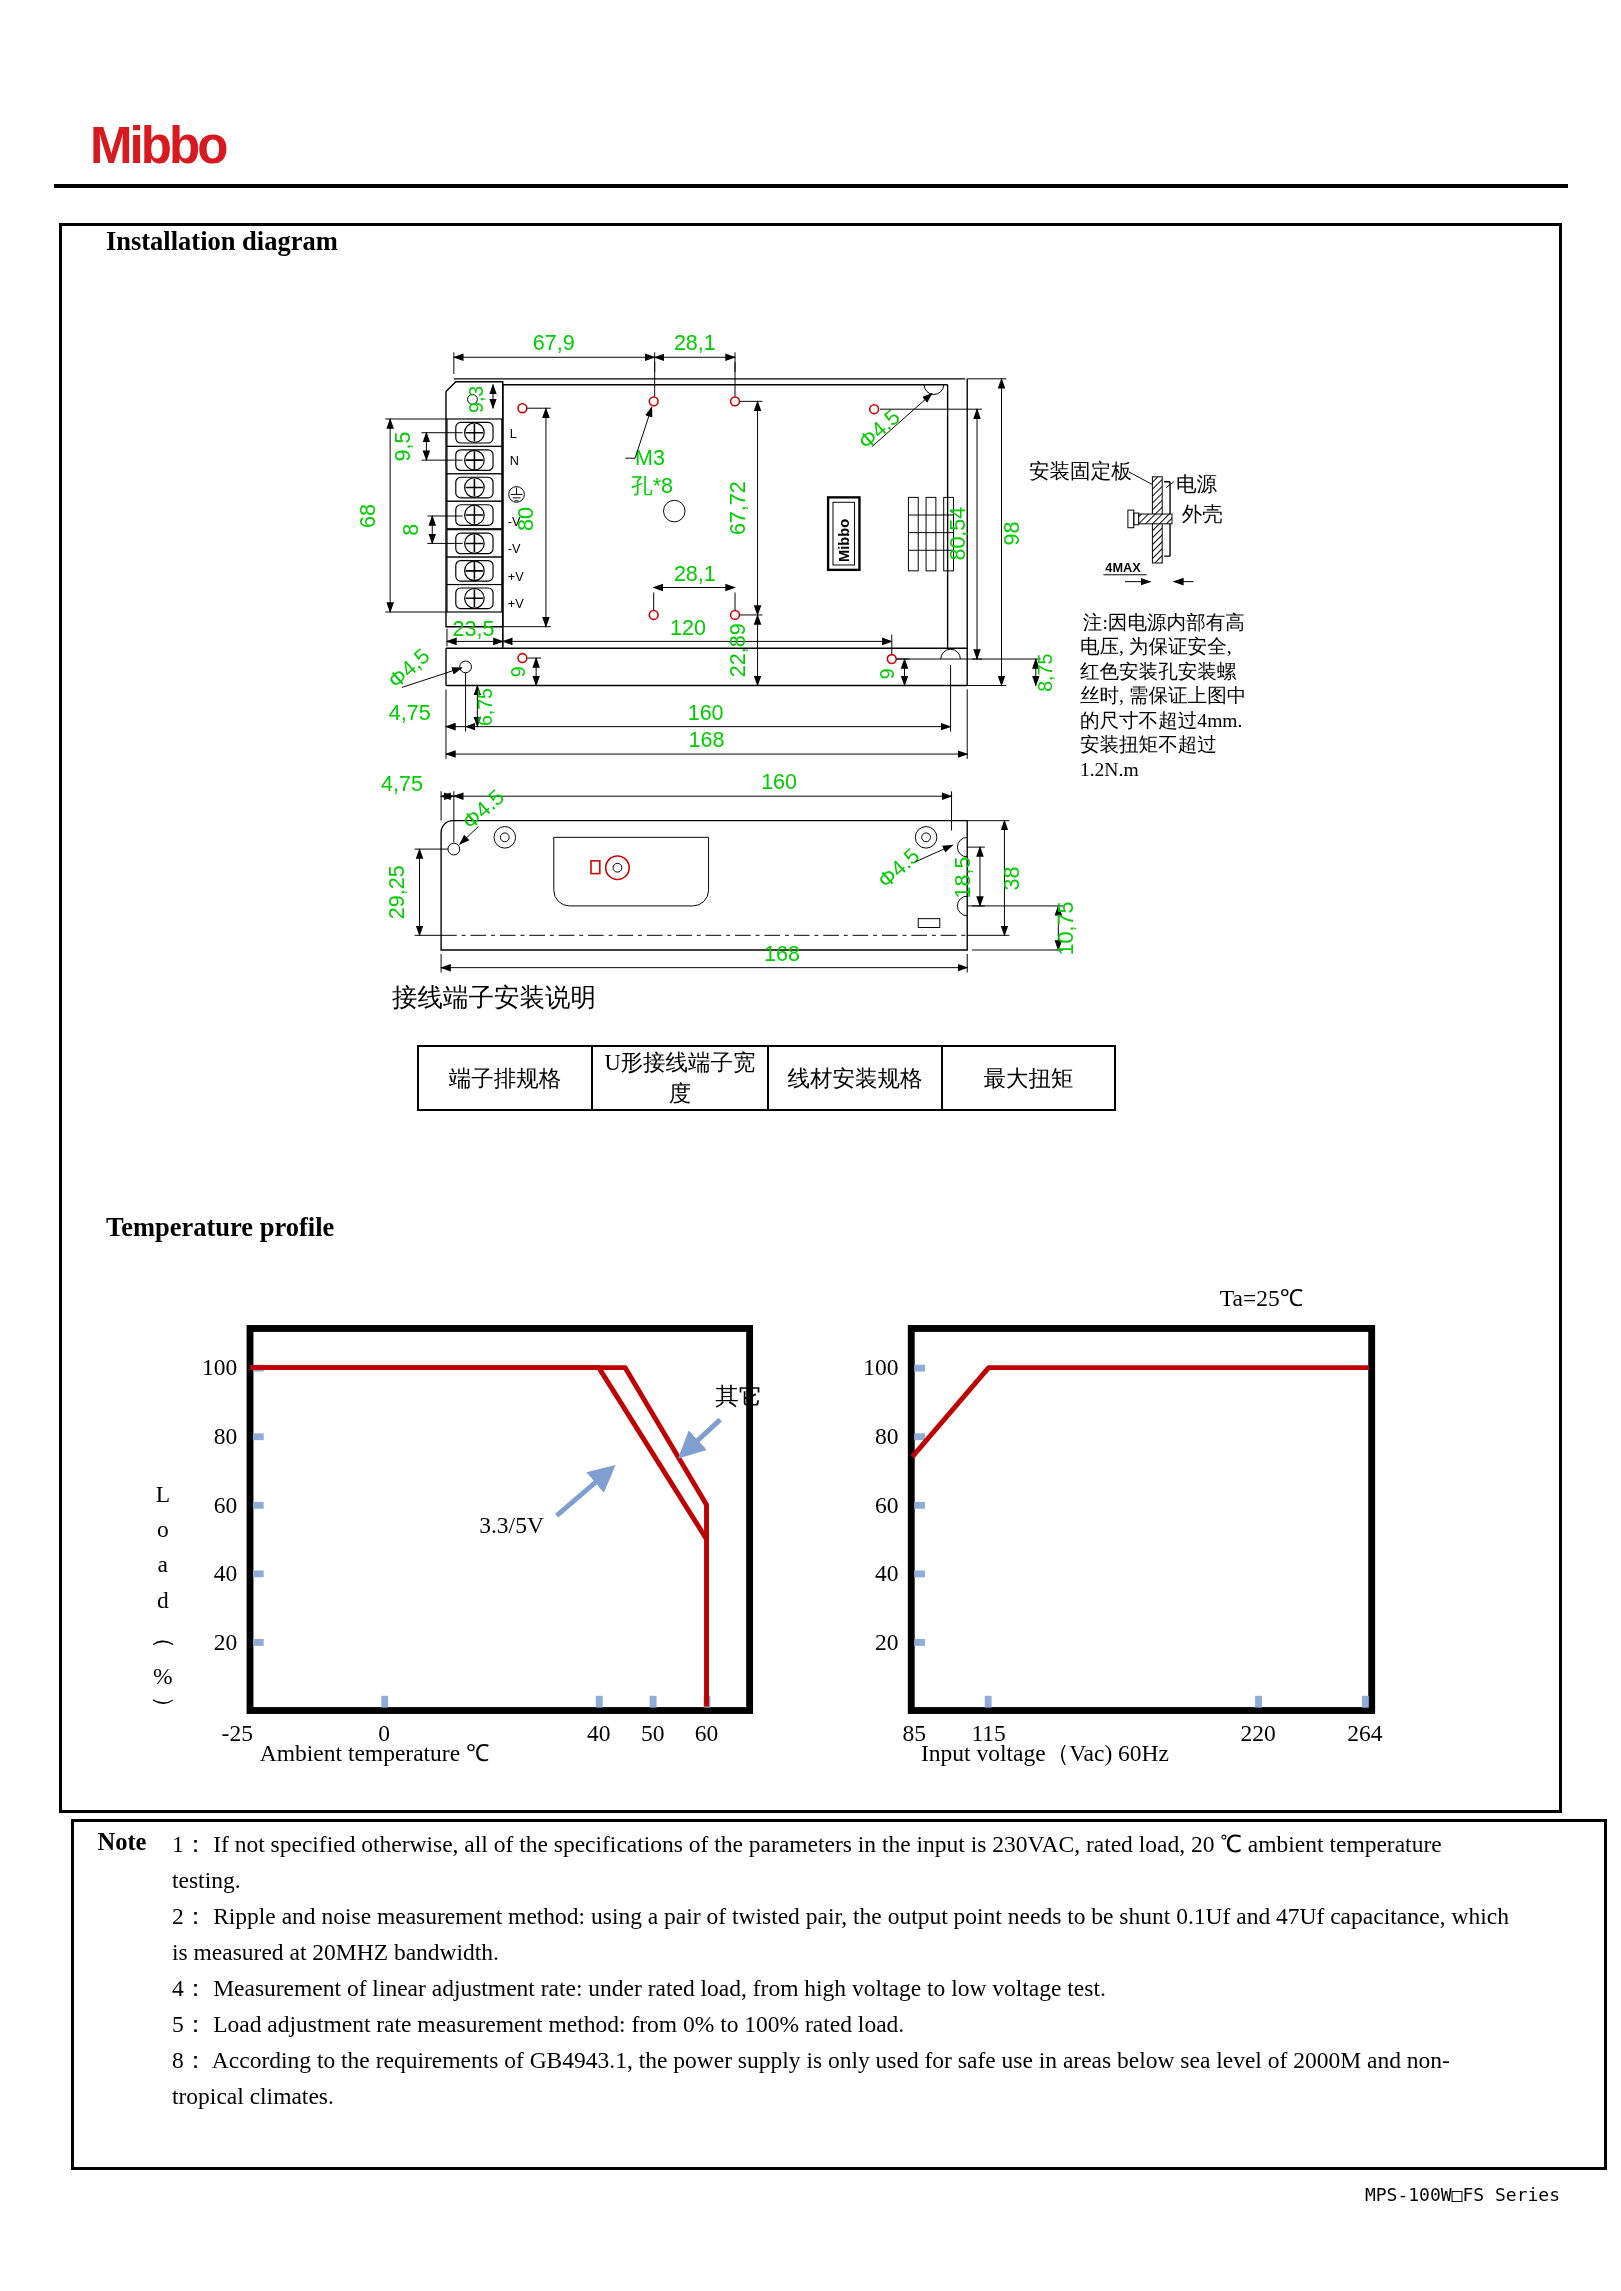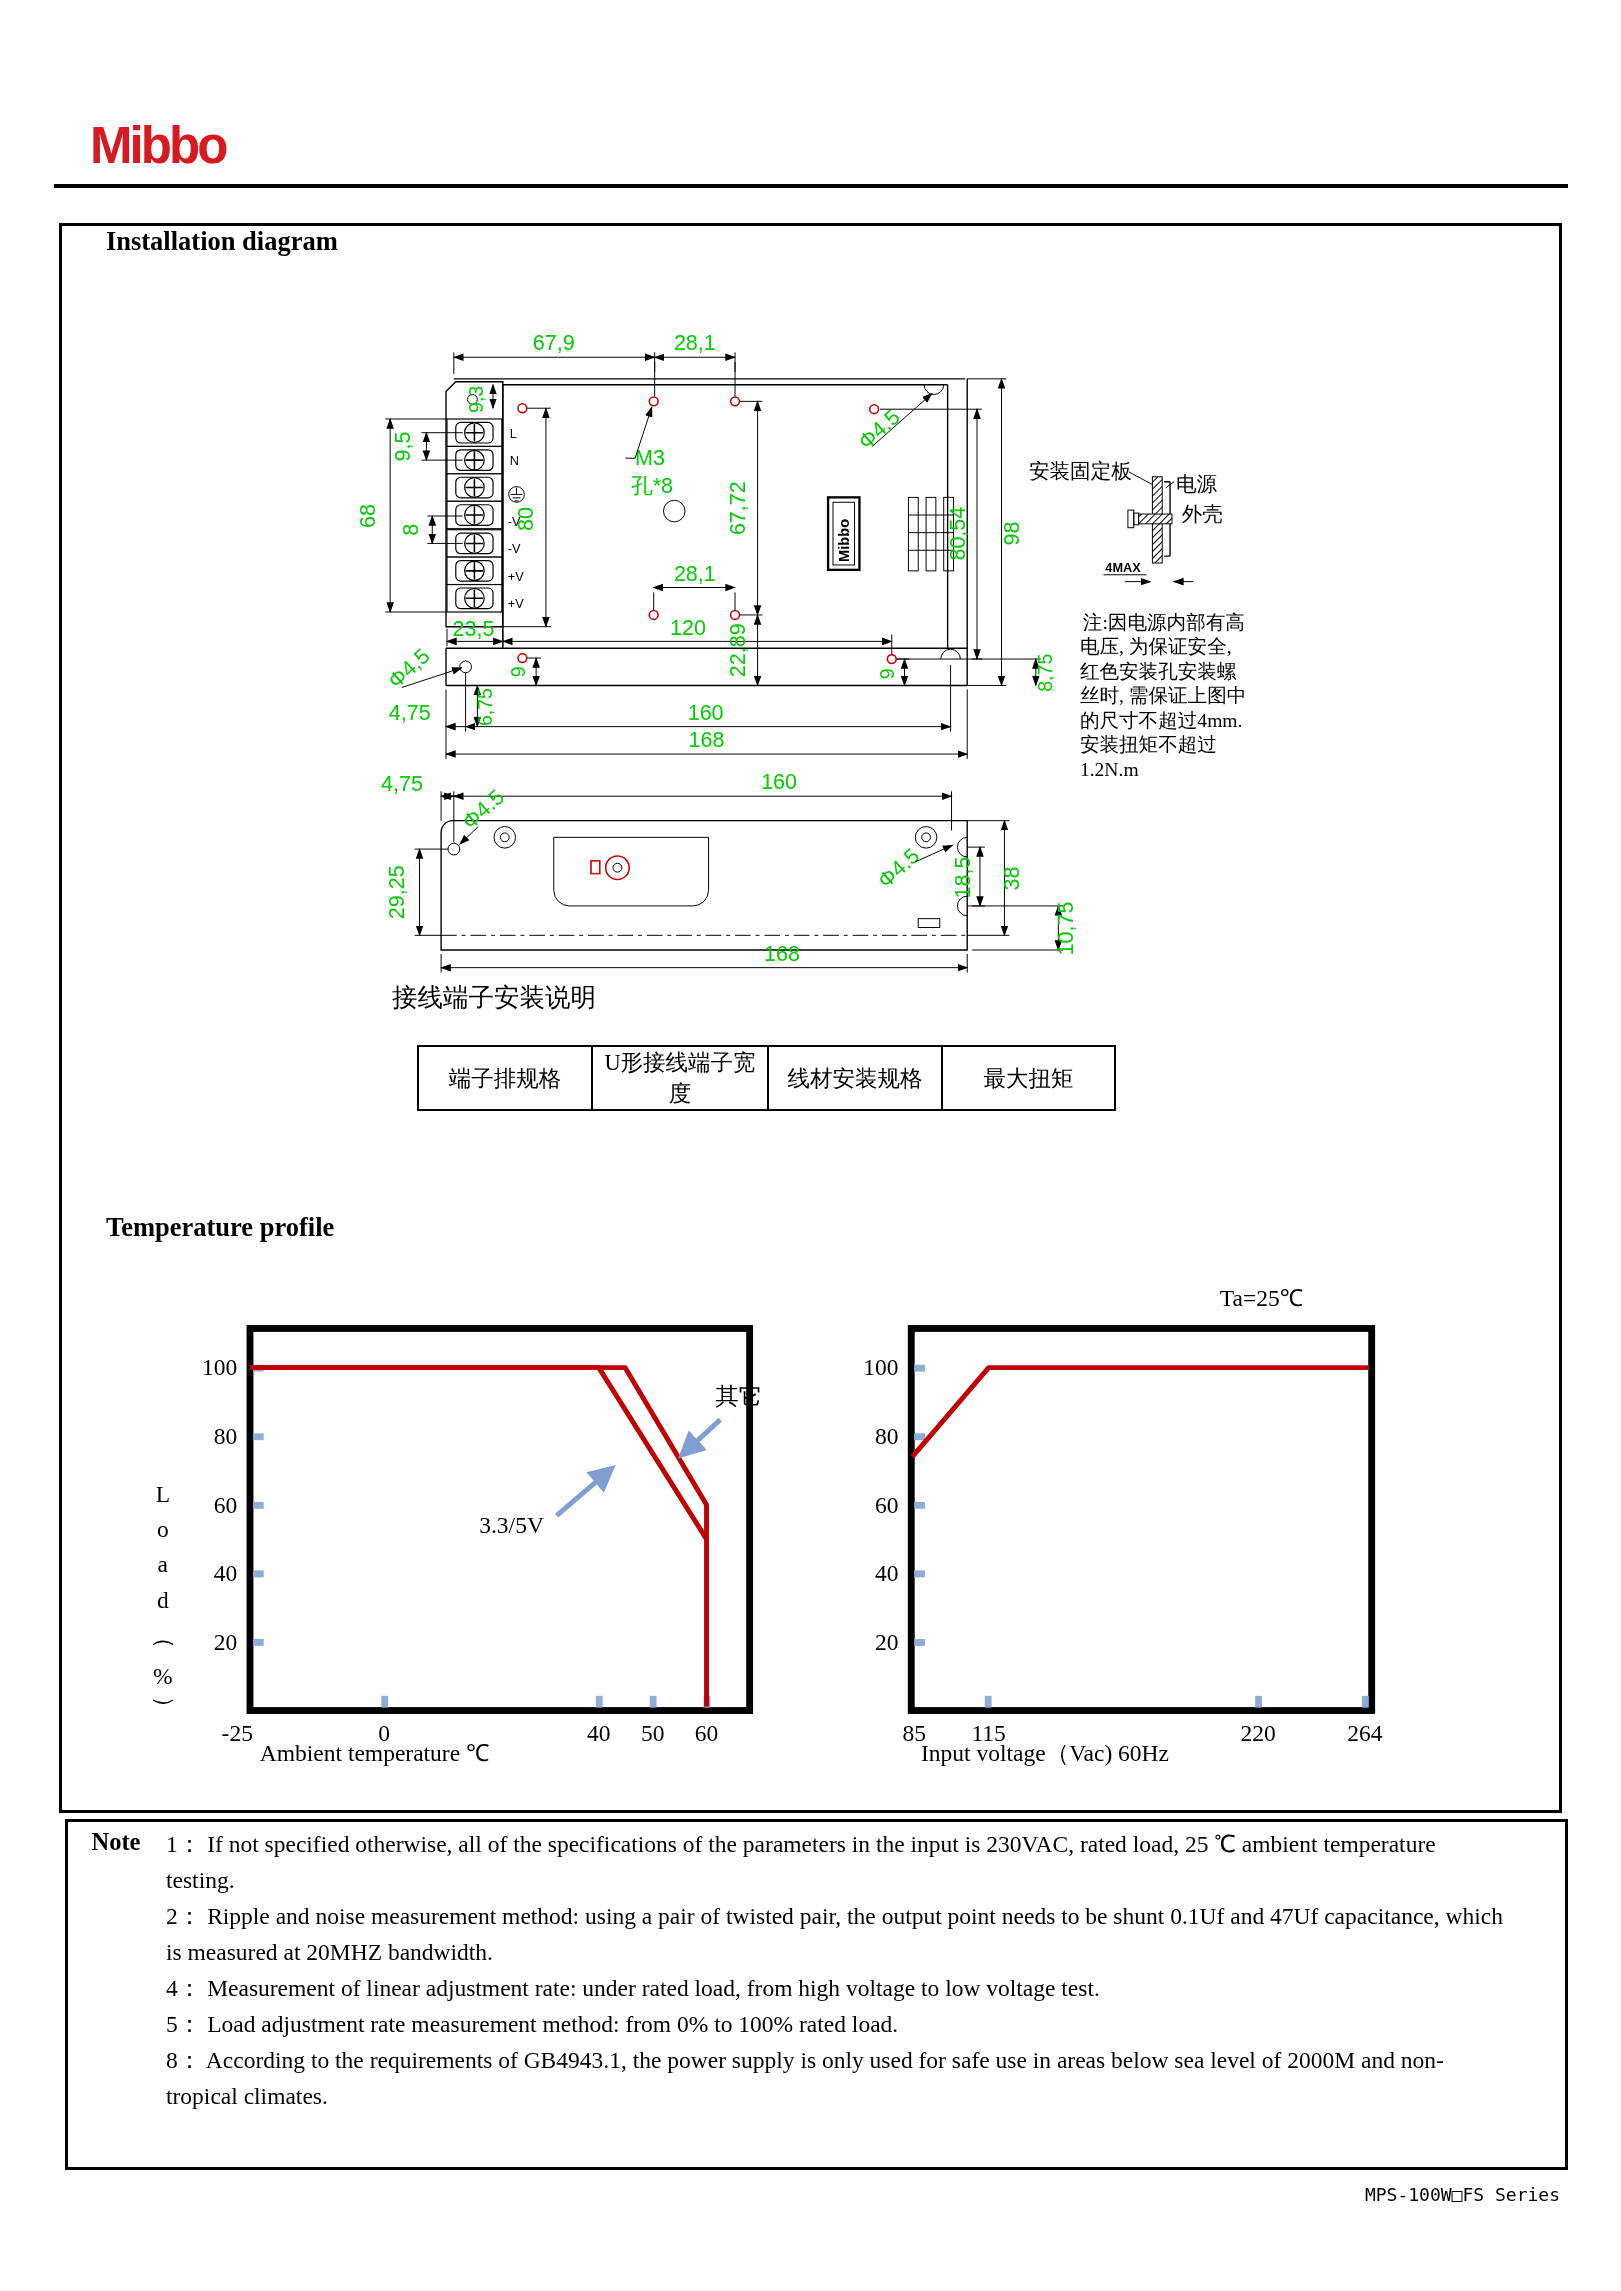--- a/index.html
+++ b/index.html
@@ -3,21 +3,21 @@
 <meta charset="utf-8">
 <style>
   html,body{margin:0;padding:0;background:#fff;}
   body{width:1621px;height:2292px;position:relative;font-family:"Liberation Serif",serif;}
   .abs{position:absolute;}
   .logo{left:90px;top:116px;font-family:"Liberation Sans",sans-serif;font-weight:bold;
         font-size:51px;letter-spacing:-2.9px;color:#d71920;}
   .rule{left:54px;top:184px;width:1514px;height:3.9px;background:#000;}
   .box{border:3.9px solid #000;background:#fff;}
   .box1{left:59px;top:223px;width:1497px;height:1584px;}
-  .box2{left:65px;top:1819px;width:1497px;height:345px;}
+  .box2{left:71px;top:1819px;width:1497px;height:345px;padding-left:33px;}
   .h1{font-weight:bold;font-size:26.5px;color:#000;margin-left:40px;}
   .caption{font-size:25.5px;color:#000;}
   .ttable{border-collapse:collapse;font-size:22.5px;text-align:center;}
   .ttable td{border:2px solid #000;height:35px;padding:0 5.9px;}
   .ttable .lat{font-family:"Liberation Sans",sans-serif;font-size:21.6px;}
   .noteitems p{margin:0;font-size:23.5px;line-height:36px;color:#000;}
   .footer{font-family:"DejaVu Sans Mono",monospace;font-size:18px;color:#000;}
   svg text{font-family:"Liberation Sans",sans-serif;}
   .dim{fill:#00cc00;font-size:22px;}
   .dims{fill:#00cc00;font-size:20px;}
@@ -371,21 +371,21 @@
     <text class="ctx" x="919" y="496" text-anchor="middle">115</text>
     <text class="ctx" x="1194" y="496" text-anchor="middle">220</text>
     <text class="ctx" x="1303" y="496" text-anchor="middle">264</text>
     <text class="ctx" x="850" y="517">Input voltage（Vac) 60Hz</text>
   </g>
 </svg>
 
 <div class="abs box box2">
   <div class="abs" style="left:23.5px;top:5.9px;font-weight:bold;font-size:24.5px;">Note</div>
   <div class="abs noteitems" style="left:98px;top:3.9px;width:1338px;">
-    <p>1：  If not specified otherwise, all of the specifications of the parameters in the input is 230VAC, rated load, 25 ℃ ambient temperature testing.</p>
+    <p>1：  If not specified otherwise, all of the specifications of the parameters in the input is 230VAC, rated load, 20 ℃ ambient temperature testing.</p>
     <p>2：  Ripple and noise measurement method: using a pair of twisted pair, the output point needs to be shunt 0.1Uf and 47Uf capacitance, which is measured at 20MHZ bandwidth.</p>
     <p>4：  Measurement of linear adjustment rate: under rated load, from high voltage to low voltage test.</p>
     <p>5：  Load adjustment rate measurement method: from 0% to 100% rated load.</p>
     <p>8：  According to the requirements of GB4943.1, the power supply is only used for safe use in areas below sea level of 2000M and non-tropical climates.</p>
   </div>
 </div>
 
 <div class="abs footer" style="right:61px;top:2184px;">MPS-100W□FS Series</div>
 
 

